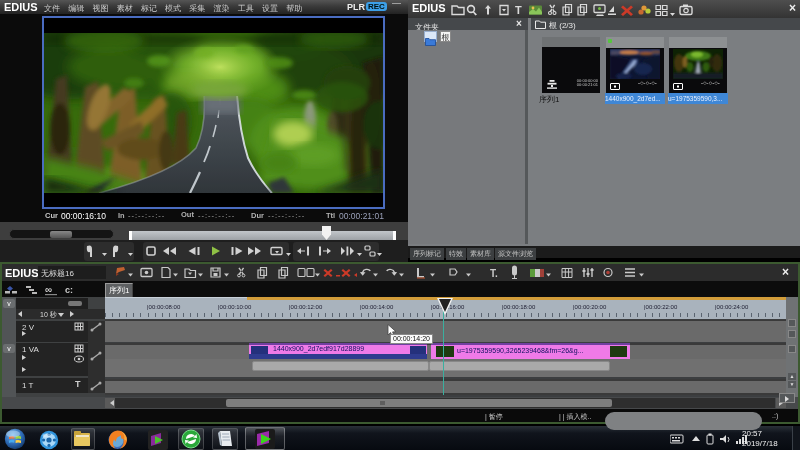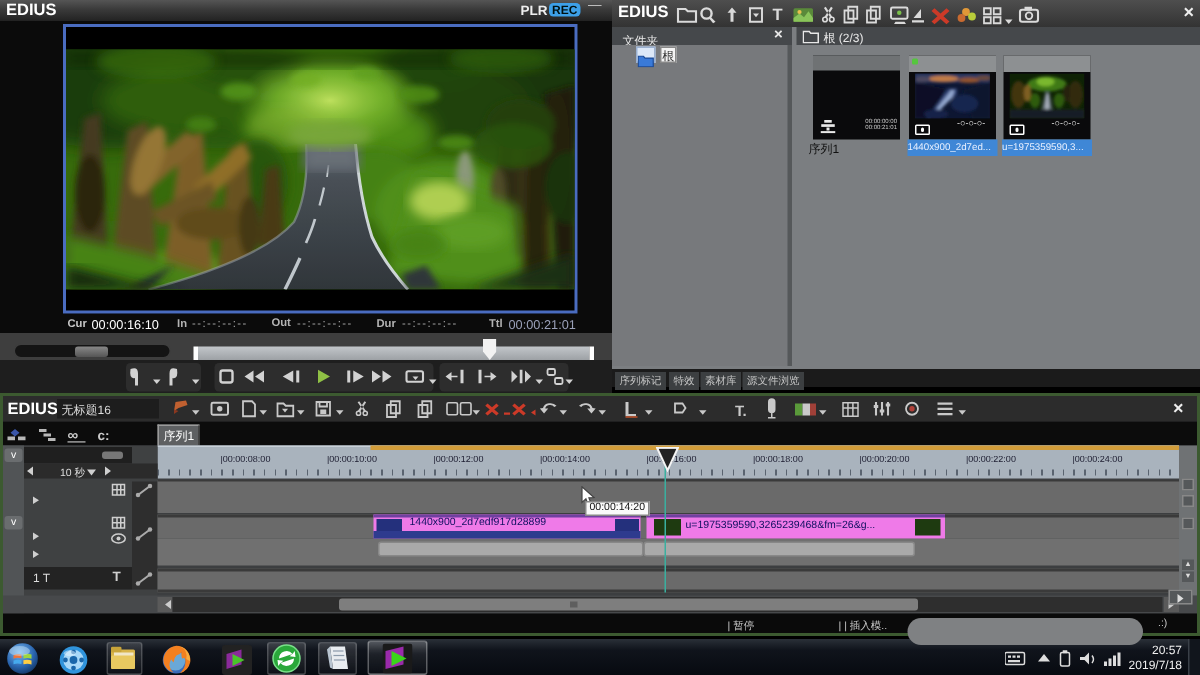--- a/index.html
+++ b/index.html
@@ -5,20 +5,21 @@
 html,body{width:800px;height:450px;overflow:hidden;background:#000;font-family:"Liberation Sans",sans-serif}
 .abs{position:absolute}
 body{position:relative}
 </style></head>
 <body>
 
 <div class="abs" style="left:0;top:0;width:408px;height:264px;background:#0b0b0b">
 
   <div class="abs" style="left:0;top:0;width:408px;height:14px;background:linear-gradient(#555 0%,#3a3a3a 45%,#222 100%);color:#ddd">
     <span class="abs" style="left:4px;top:1px;font-size:11px;font-weight:bold;color:#fff;letter-spacing:0px">EDIUS</span>
+    <span class="abs" style="left:44px;top:3px;font-size:8px;color:#ccc;letter-spacing:0px;word-spacing:6px">文件 编辑 视图 素材 标记 模式 采集 渲染 工具 设置 帮助</span>
     <span class="abs" style="left:347px;top:2px;font-size:9px;font-weight:bold;color:#eee">PLR</span>
     <span class="abs" style="left:366px;top:2px;font-size:8px;font-weight:bold;color:#011;background:#3da0e8;border-radius:3px;padding:0 2px">REC</span>
     <span class="abs" style="left:392px;top:-2px;font-size:9px;color:#ccc">—</span>
   </div>
 
   <div class="abs" style="left:42px;top:16px;width:343px;height:193px;border:2px solid #4a6cc0;background:#000">
     <svg class="abs" style="left:0;top:15px" width="339" height="160" viewBox="0 0 339 160">
       <defs>
         <linearGradient id="roadg" x1="0" y1="1" x2="0" y2="0">
           <stop offset="0" stop-color="#33383e"></stop>
@@ -406,22 +407,28 @@
   <div class="abs" style="left:0;top:33px;width:103px;height:112px;background:#3f4142">
     <div class="abs" style="left:0;top:0;width:14px;height:112px;background:#515456"></div>
     <div class="abs" style="left:1px;top:2px;width:12px;height:9px;background:#6a6d6f;border-radius:2px;color:#fff;font-size:7px;text-align:center;line-height:9px">v</div>
     <div class="abs" style="left:14px;top:1px;width:72px;height:11px;background:#1f1f1f">
       <div class="abs" style="left:52px;top:3px;width:14px;height:5px;background:#777;border-radius:2px"></div>
     </div>
     <div class="abs" style="left:14px;top:12px;width:89px;height:10px;background:#2b2b2b;color:#ddd;font-size:7px">
       <span class="abs" style="left:24px;top:1px;font-size:7px">10 秒</span>
     </div>
 
+    <div class="abs" style="left:14px;top:24px;width:72px;height:21px;background:#232323;color:#ddd">
+      <span class="abs" style="left:6px;top:2px;font-size:8px">2 V</span>
+    </div>
 
     <div class="abs" style="left:1px;top:47px;width:12px;height:9px;background:#6a6d6f;border-radius:2px;color:#fff;font-size:7px;text-align:center;line-height:9px">v</div>
+    <div class="abs" style="left:14px;top:46px;width:72px;height:33px;background:#232323;color:#ddd">
+      <span class="abs" style="left:6px;top:2px;font-size:8px">1 VA</span>
+    </div>
 
     <div class="abs" style="left:14px;top:81px;width:72px;height:15px;background:#232323;color:#ddd">
       <span class="abs" style="left:6px;top:3px;font-size:8px">1 T</span>
     </div>
 
     <div class="abs" style="left:86px;top:24px;width:17px;height:72px;background:#2e2e2e"></div>
     <svg class="abs" style="left:0;top:0" width="103" height="112" viewBox="0 0 103 112">
       <g fill="#cfcfcf">
         <path d="M20 14 l-4 3 l4 3 Z"></path>
           <path d="M56 16 l6 0 l-3 4 Z"></path>
@@ -607,15 +614,15 @@
       <rect x="38.5" y="0.5" width="3" height="2" fill="#ddd"></rect>
     <path d="M50 5 L53 5 L56 2 L56 10 L53 7 L50 7 Z" fill="#ddd"></path>
     <path d="M58 4 A4 4 0 0 1 58 9" stroke="#ddd" fill="none" stroke-width="1"></path>
     <g fill="#ddd">
         <rect x="66" y="8" width="2" height="3"></rect>
         <rect x="69" y="6" width="2" height="5"></rect>
         <rect x="72" y="4" width="2" height="7"></rect>
         <rect x="75" y="2" width="2" height="9"></rect>
       </g>
   </svg>
-  <div class="abs" style="left:742px;top:3px;width:46px;height:20px;color:#f0f0f0;font-size:8px;text-align:right;line-height:10px">20:57<br>2019/7/18</div>
+  <div class="abs" style="left:742px;top:3px;width:46px;height:20px;color:#f0f0f0;font-size:8px;line-height:10px">20:57<br>2019/7/18</div>
   <div class="abs" style="left:792px;top:0;width:8px;height:25px;background:#11151c;border-left:1px solid #3a4048"></div>
 </div>
 
 </body></html>

